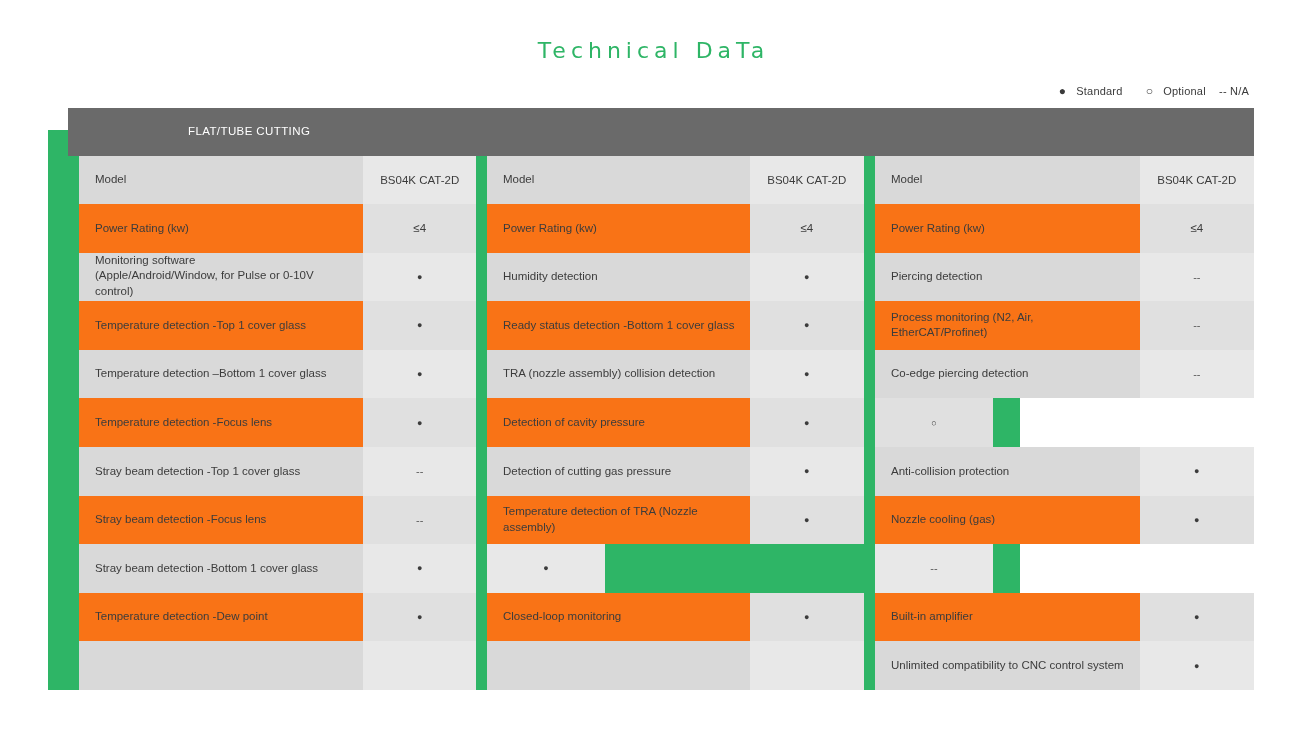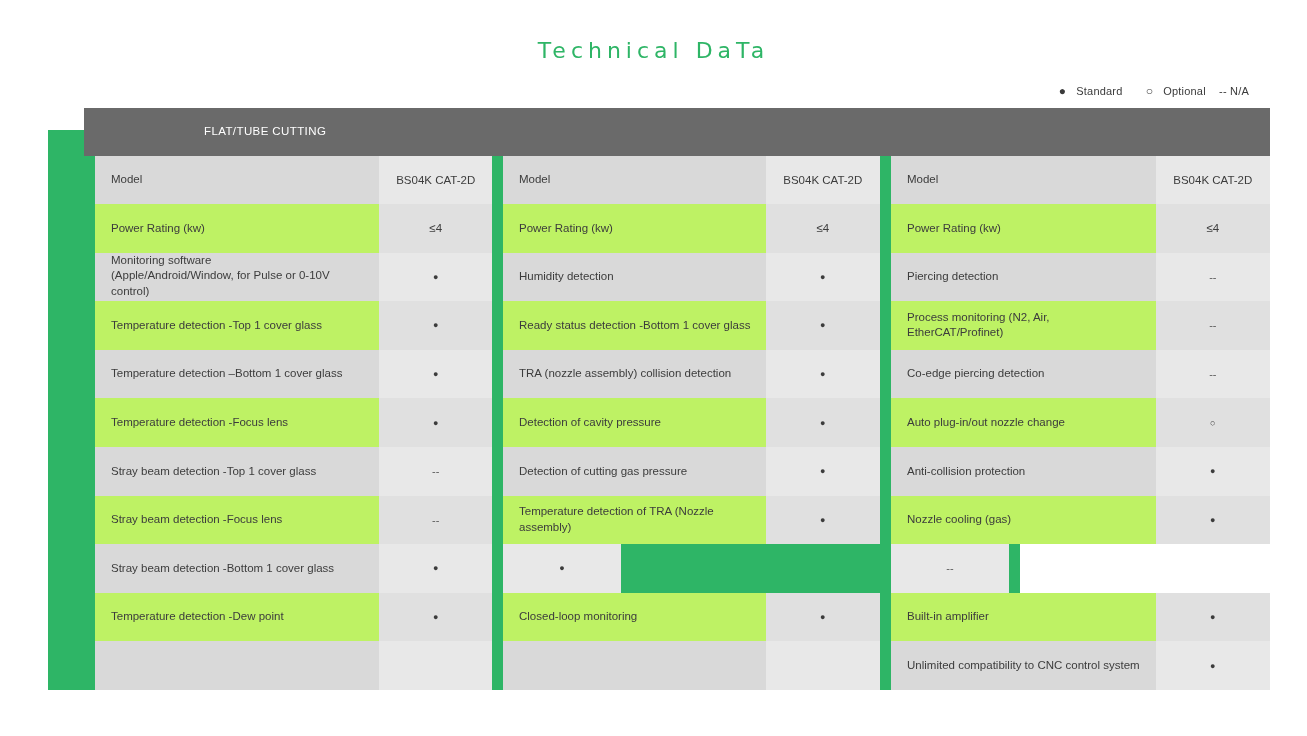--- a/index.html
+++ b/index.html
@@ -47,21 +47,21 @@
     left: 48px;
     top: 130px;
     width: 972px;
     height: 560px;
     background: #2eb566;
   }
 
   
   .table-wrap {
     position: absolute;
-    left: 84px;
+    left: 68px;
     top: 108px;
     width: 1186px;
     height: 578px;
   }
 
   .header-band {
     position: absolute;
     left: 0; top: 0;
     width: 1186px;
     height: 48px;
@@ -120,21 +120,21 @@
   .b2 .cell-label { width: 270px; }
   .b2 .cell-val   { width: 118px; }
   .b3 .cell-label { width: 272px; }
   .b3 .cell-val   { width: 118px; }
 
   
   .row { height: 48.6px; }
   .row.hdr { height: 48px; }
   .bg-light  .cell-label { background: #d9d9d9; }
   .bg-light  .cell-val   { background: #e8e8e8; }
-  .bg-dark   .cell-label { background: #bef264; }
+  .bg-dark   .cell-label { background: #f97316; }
   .bg-dark   .cell-val   { background: #e0e0e0; }
   .row.hdr .cell-label { background: #d9d9d9; }
   .row.hdr .cell-val   { background: #e8e8e8; }
 
   .two-line { flex-direction: column; align-items: flex-start; }
   .two-line span { display: block; }
 </style>
 </head>
 <body>
 
@@ -267,21 +267,20 @@
       </div>
       <div class="row bg-dark">
         <div class="cell-label">Process monitoring (N2, Air, EtherCAT/Profinet)</div>
         <div class="cell-val" style="font-size: 11px; color: rgb(90, 90, 90);">--</div>
       </div>
       <div class="row bg-light">
         <div class="cell-label">Co-edge piercing detection</div>
         <div class="cell-val" style="font-size: 11px; color: rgb(90, 90, 90);">--</div>
       </div>
       <div class="row bg-dark">
-        <div class="cell-label">Auto plug-in/out nozzle change</div>
         <div class="cell-val" style="font-size: 9px;">○</div>
       </div>
       <div class="row bg-light">
         <div class="cell-label">Anti-collision protection</div>
         <div class="cell-val" style="font-size: 9px;">●</div>
       </div>
       <div class="row bg-dark">
         <div class="cell-label">Nozzle cooling (gas)</div>
         <div class="cell-val" style="font-size: 9px;">●</div>
       </div>

